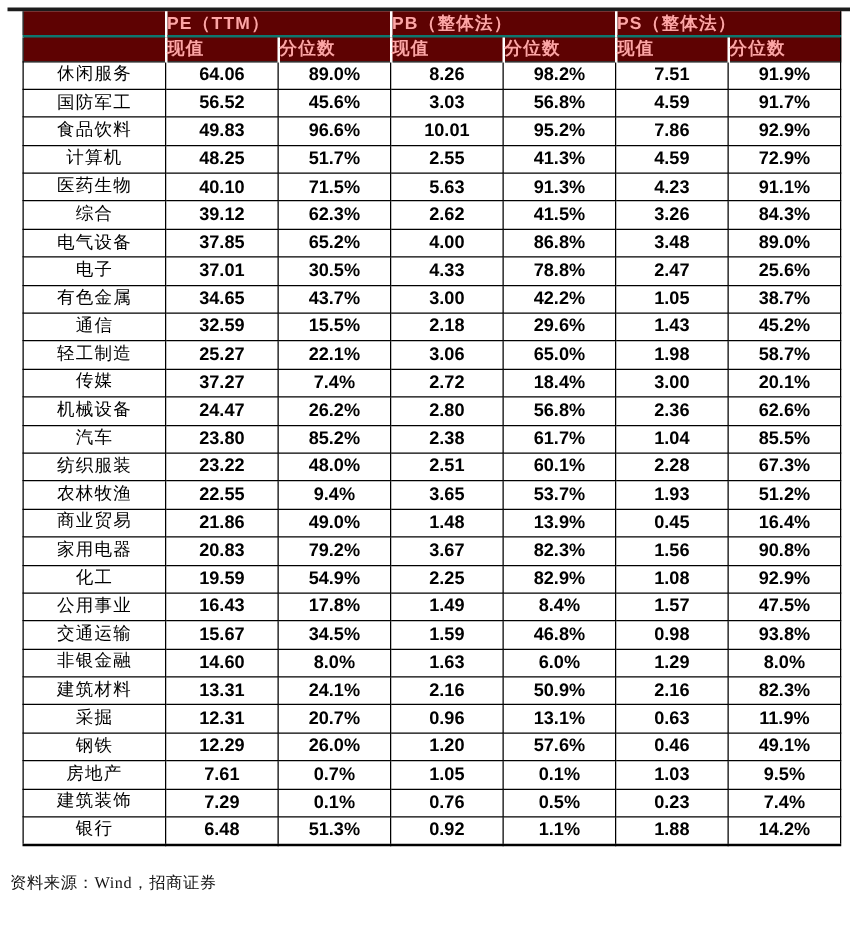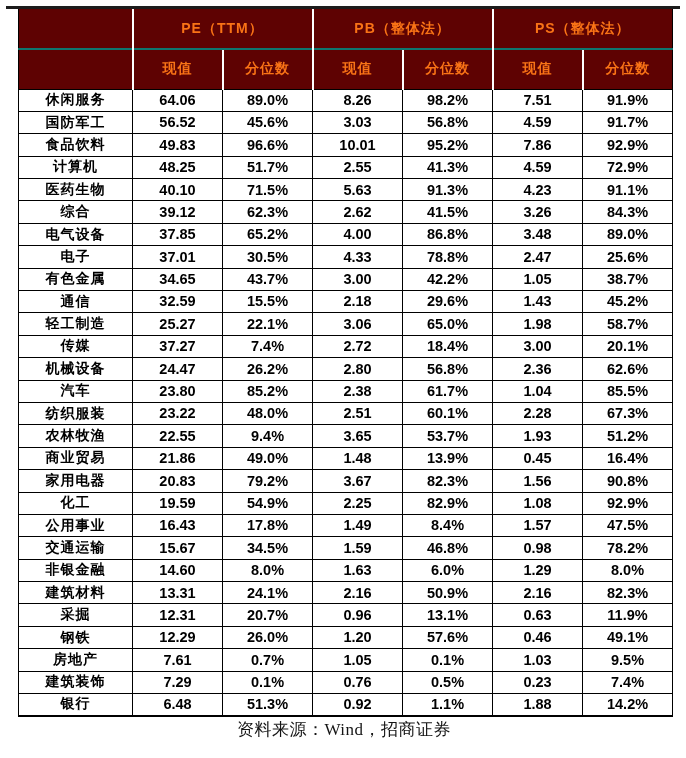--- a/index.html
+++ b/index.html
@@ -35,57 +35,56 @@
     margin-left:12px;
     width:654px;
     border-left:1.5px solid var(--grid);
     border-right:1.5px solid var(--grid);
     border-bottom:2px solid var(--grid);
   }
   col.c-industry{width:114px;}
   col.c-val{width:90px;}
   thead th{
     background:var(--header-bg);
-    color:#f97316;
+    color:#fca5a5;
     font-weight:bold;
     font-size:14px;
-    height:40px;
-    text-align:center;
+    height:20px;
+    text-align:left;
     vertical-align:middle;
     border-left:2px solid #ffffff;
     letter-spacing:1px;
   }
   thead th:first-child{border-left:none;}
   thead tr.sub-row th{border-top:2px solid #0f766e;}
   tbody td{
     height:22.4px;
     font-size:14.5px;
     font-weight:bold;
     color:#000000;
     text-align:center;
     vertical-align:middle;
     border:1px solid var(--grid);
     line-height:1;
     white-space:nowrap;
     overflow:hidden;
   }
   tbody td.industry{
     font-family:"Liberation Serif",serif;
-    font-weight:700;
+    font-weight:400;
     font-size:14px;
     letter-spacing:1px;
   }
   .source-note{
     font-family:"Liberation Serif",serif;
-    font-size:17px;
+    font-size:13px;
     color:#141414;
-    margin-top:1px;
+    margin-top:20px;
     padding-left:2px;
     letter-spacing:0.5px;
-    text-align:center;
   }
 </style>
 </head>
 <body>
 
 <div class="page">
 
   <div class="title-rule"></div>
 
   <table>
@@ -296,21 +295,21 @@
           <td>1.57</td>
           <td>47.5%</td>
         </tr>
         <tr>
           <td class="industry">交通运输</td>
           <td>15.67</td>
           <td>34.5%</td>
           <td>1.59</td>
           <td>46.8%</td>
           <td>0.98</td>
-          <td>78.2%</td>
+          <td>93.8%</td>
         </tr>
         <tr>
           <td class="industry">非银金融</td>
           <td>14.60</td>
           <td>8.0%</td>
           <td>1.63</td>
           <td>6.0%</td>
           <td>1.29</td>
           <td>8.0%</td>
         </tr>

